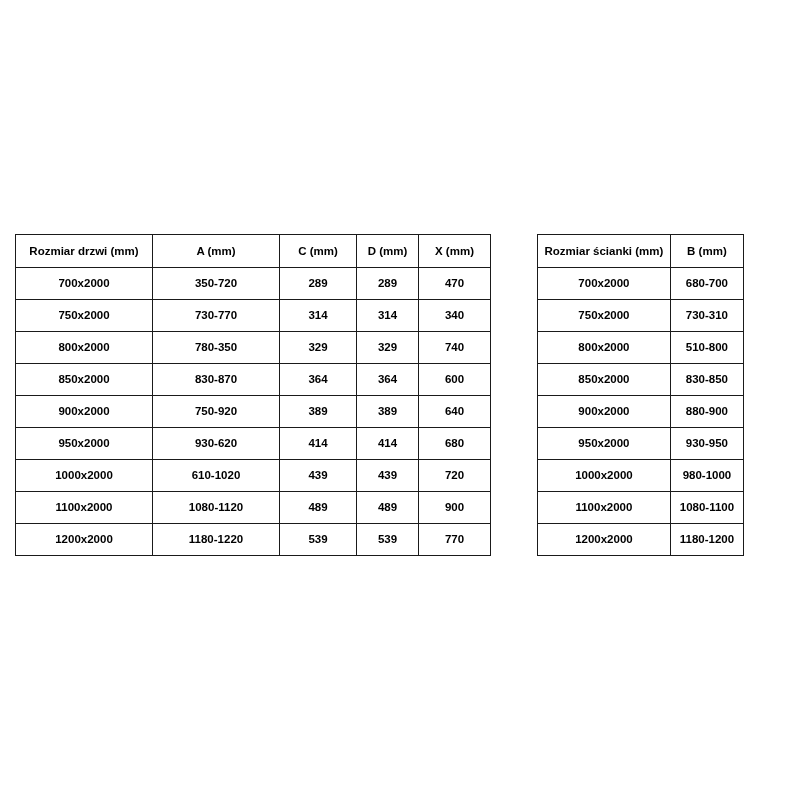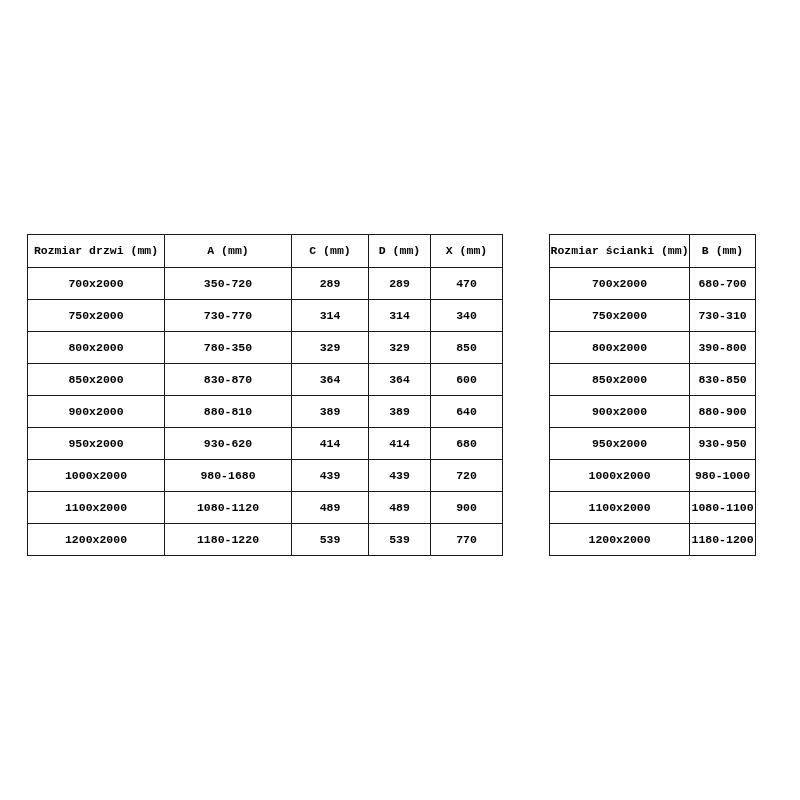--- a/index.html
+++ b/index.html
@@ -10,25 +10,24 @@
     width: 800px;
     height: 800px;
     background: #ffffff;
     font-family: "Liberation Sans", sans-serif;
     color: #000000;
     position: relative;
     overflow: hidden;
   }
   .sheet {
     position: absolute;
-    left: 16px;
+    left: 4px;
     top: 0;
     width: 740px;
     height: 800px;
-    font-family: Liberation Mono, monospace;
   }
   .table-wrap {
     position: absolute;
   }
   #doors-table-wrap {
     left: 11px;
     top: 234px;
   }
   #walls-table-wrap {
     left: 533px;
@@ -99,46 +98,46 @@
             <td>730-770</td>
             <td>314</td>
             <td>314</td>
             <td>340</td>
           </tr>
           <tr>
             <td>800x2000</td>
             <td>780-350</td>
             <td>329</td>
             <td>329</td>
-            <td>850</td>
+            <td>740</td>
           </tr>
           <tr>
             <td>850x2000</td>
             <td>830-870</td>
             <td>364</td>
             <td>364</td>
             <td>600</td>
           </tr>
           <tr>
             <td>900x2000</td>
-            <td>880-810</td>
+            <td>750-920</td>
             <td>389</td>
             <td>389</td>
             <td>640</td>
           </tr>
           <tr>
             <td>950x2000</td>
             <td>930-620</td>
             <td>414</td>
             <td>414</td>
             <td>680</td>
           </tr>
           <tr>
             <td>1000x2000</td>
-            <td>980-1680</td>
+            <td>610-1020</td>
             <td>439</td>
             <td>439</td>
             <td>720</td>
           </tr>
           <tr>
             <td>1100x2000</td>
             <td>1080-1120</td>
             <td>489</td>
             <td>489</td>
             <td>900</td>
@@ -170,21 +169,21 @@
           <tr>
             <td>700x2000</td>
             <td>680-700</td>
           </tr>
           <tr>
             <td>750x2000</td>
             <td>730-310</td>
           </tr>
           <tr>
             <td>800x2000</td>
-            <td>390-800</td>
+            <td>510-800</td>
           </tr>
           <tr>
             <td>850x2000</td>
             <td>830-850</td>
           </tr>
           <tr>
             <td>900x2000</td>
             <td>880-900</td>
           </tr>
           <tr>

